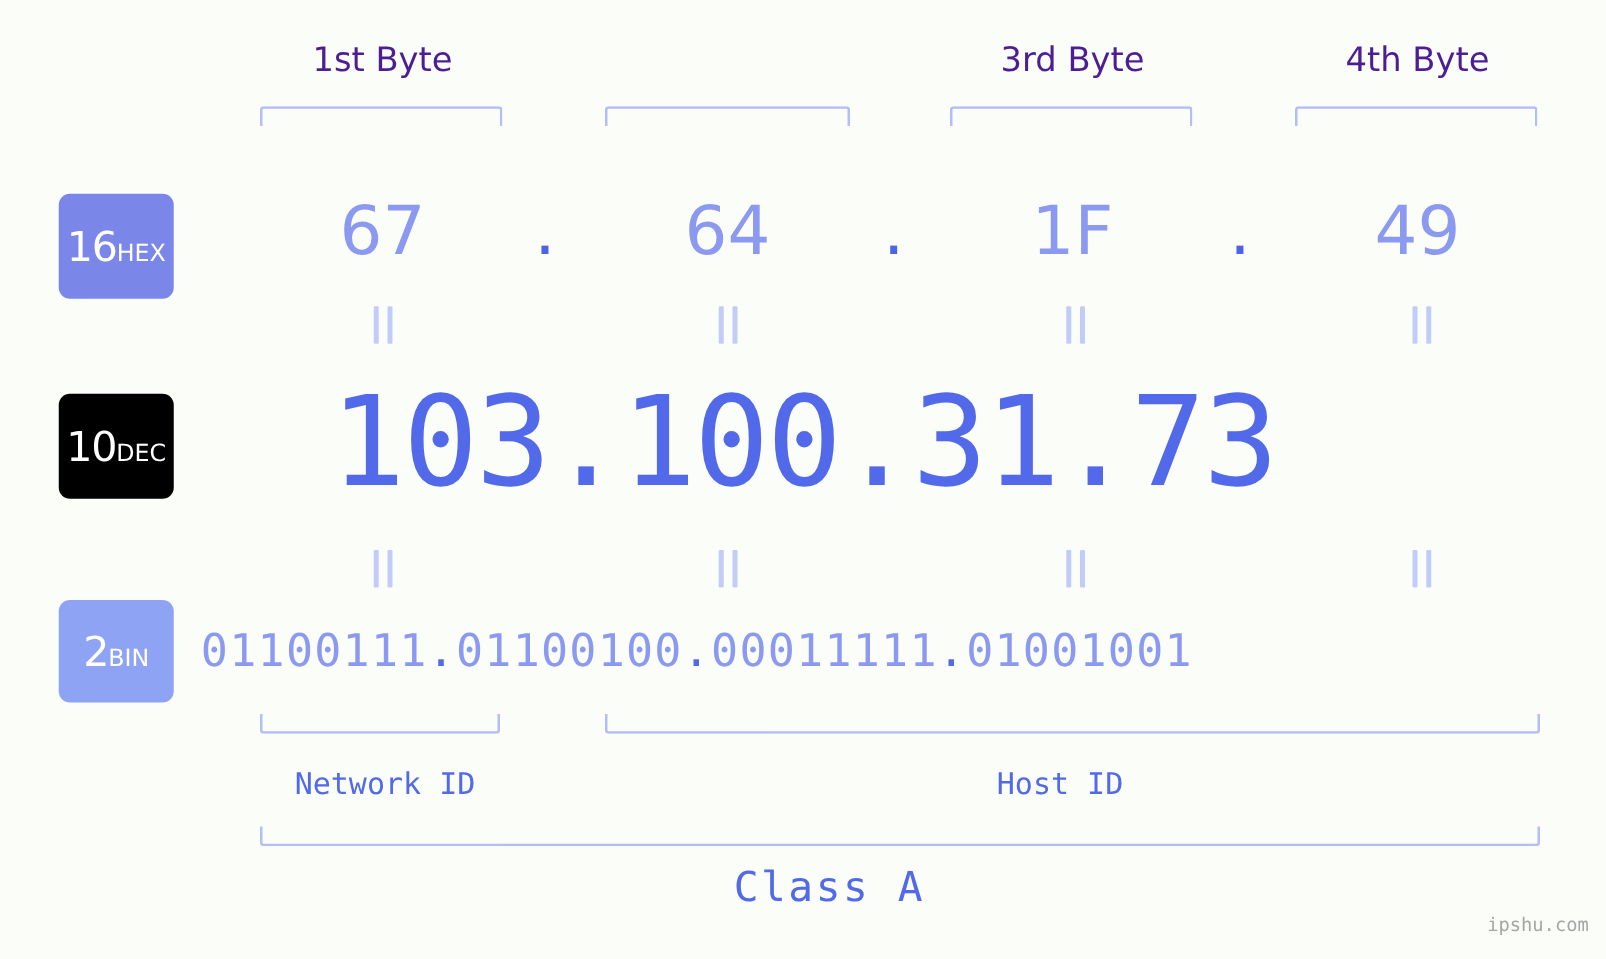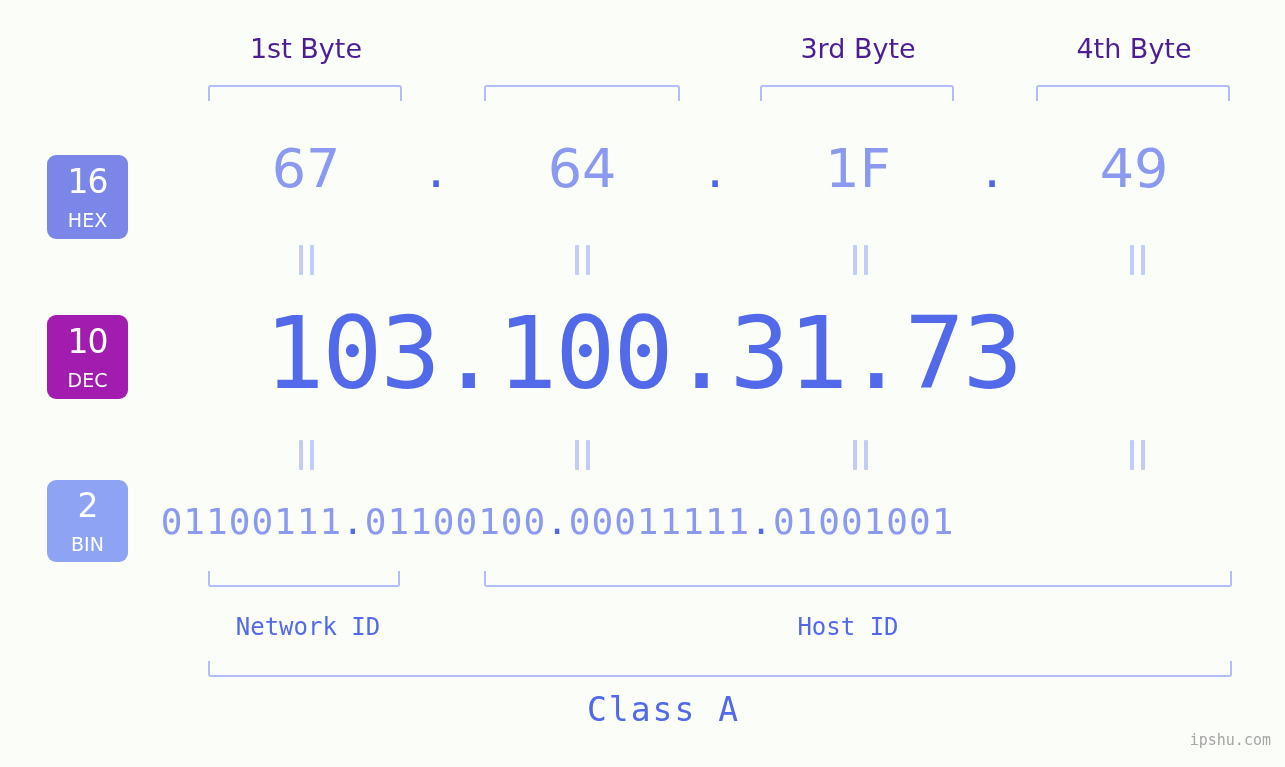--- a/index.html
+++ b/index.html
@@ -48,48 +48,48 @@
     border-top: none;
     border-bottom-width: 2px;
     height: 16px;
     border-radius: 0 0 3px 3px;
   }
 
   
   .badge {
     position: absolute;
     left: 47px;
-    width: 81px;
+    width: 92px;
     border-radius: 9px;
     color: #ffffff;
     text-align: center;
     font-family: "DejaVu Sans", sans-serif;
     line-height: 1;
     display: flex;
-    flex-direction: column;
+    flex-direction: row;
     align-items: center;
     justify-content: center;
   }
   .badge .num {
     font-size: 33px;
     font-weight: 400;
     letter-spacing: -1px;
   }
   .badge .abbr {
     font-size: 19px;
     font-weight: 400;
     margin-top: 13px;
     letter-spacing: 0px;
   }
   #badge-hex { top: 155px; height: 84px; background: #7b86e9; }
-  #badge-dec { top: 315px; height: 84px; background: #a21caf; }
+  #badge-dec { top: 315px; height: 84px; background: #000000; }
   #badge-bin { top: 480px; height: 82px; background: #8fa3f4; }
 
   
-  .hex-row { position: absolute; top: 134px; left: 0; width: 1285px; height: 76px; }
+  .hex-row { position: absolute; top: 150px; left: 0; width: 1285px; height: 76px; }
   .hex-val {
     position: absolute;
     top: 0;
     width: 260px;
     text-align: center;
     font-family: "DejaVu Sans", sans-serif;
     font-size: 54px;
     color: #8b9af0;
     line-height: 70px;
     white-space: nowrap;

